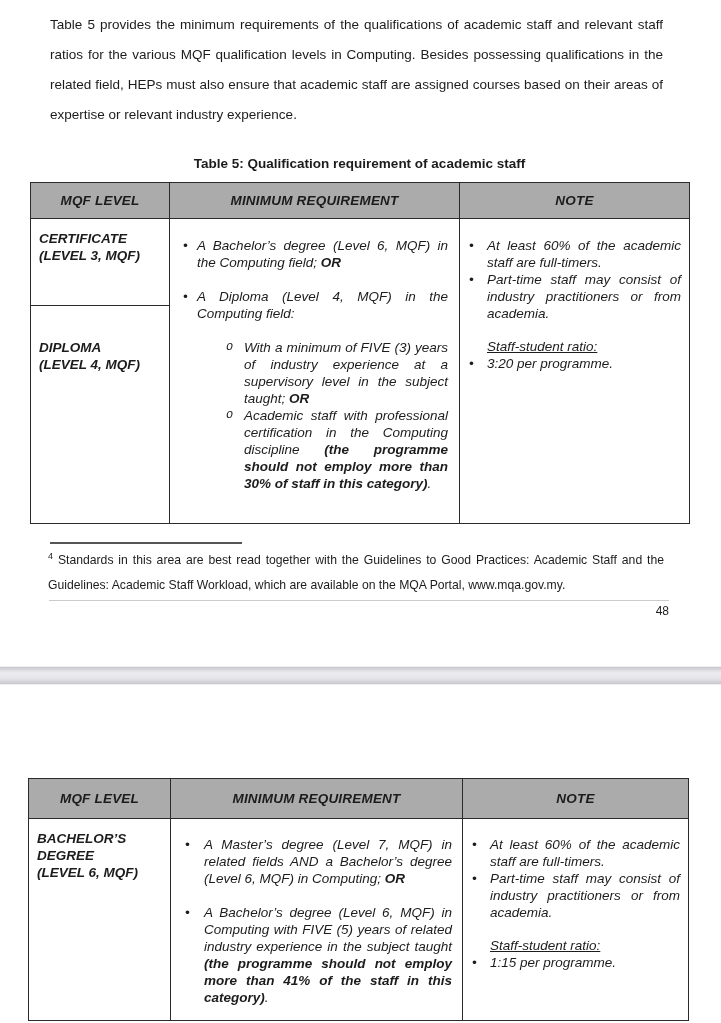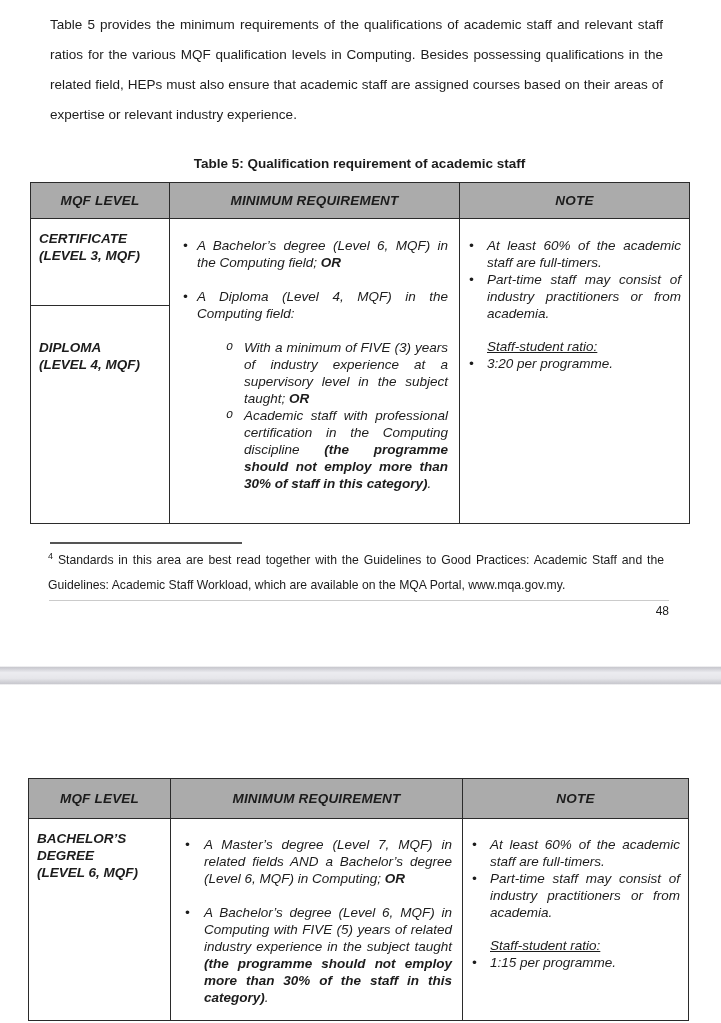--- a/index.html
+++ b/index.html
@@ -150,21 +150,21 @@
 DEGREE
 (LEVEL 6, MQF)</div>
 
     <div class="cell req">
       <div class="b-row">
         <span class="b-m">•</span>
         <div class="b-t"><span>A Master’s degree (Level 7, MQF) in related fields AND a Bachelor’s degree (Level 6, MQF) in Computing; </span><b>OR</b></div>
       </div>
       <div class="b-row">
         <span class="b-m">•</span>
-        <div class="b-t"><span>A Bachelor’s degree (Level 6, MQF) in Computing with FIVE (5) years of related industry experience in the subject taught </span><b>(the programme should not employ more than 30% of the staff in this category)</b><span>.</span></div>
+        <div class="b-t"><span>A Bachelor’s degree (Level 6, MQF) in Computing with FIVE (5) years of related industry experience in the subject taught </span><b>(the programme should not employ more than 41% of the staff in this category)</b><span>.</span></div>
       </div>
     </div>
 
     <div class="cell note">
       <div class="b-row contig">
         <span class="b-m">•</span>
         <div class="b-t">At least 60% of the academic staff are full-timers.</div>
       </div>
       <div class="b-row contig">
         <span class="b-m">•</span>

